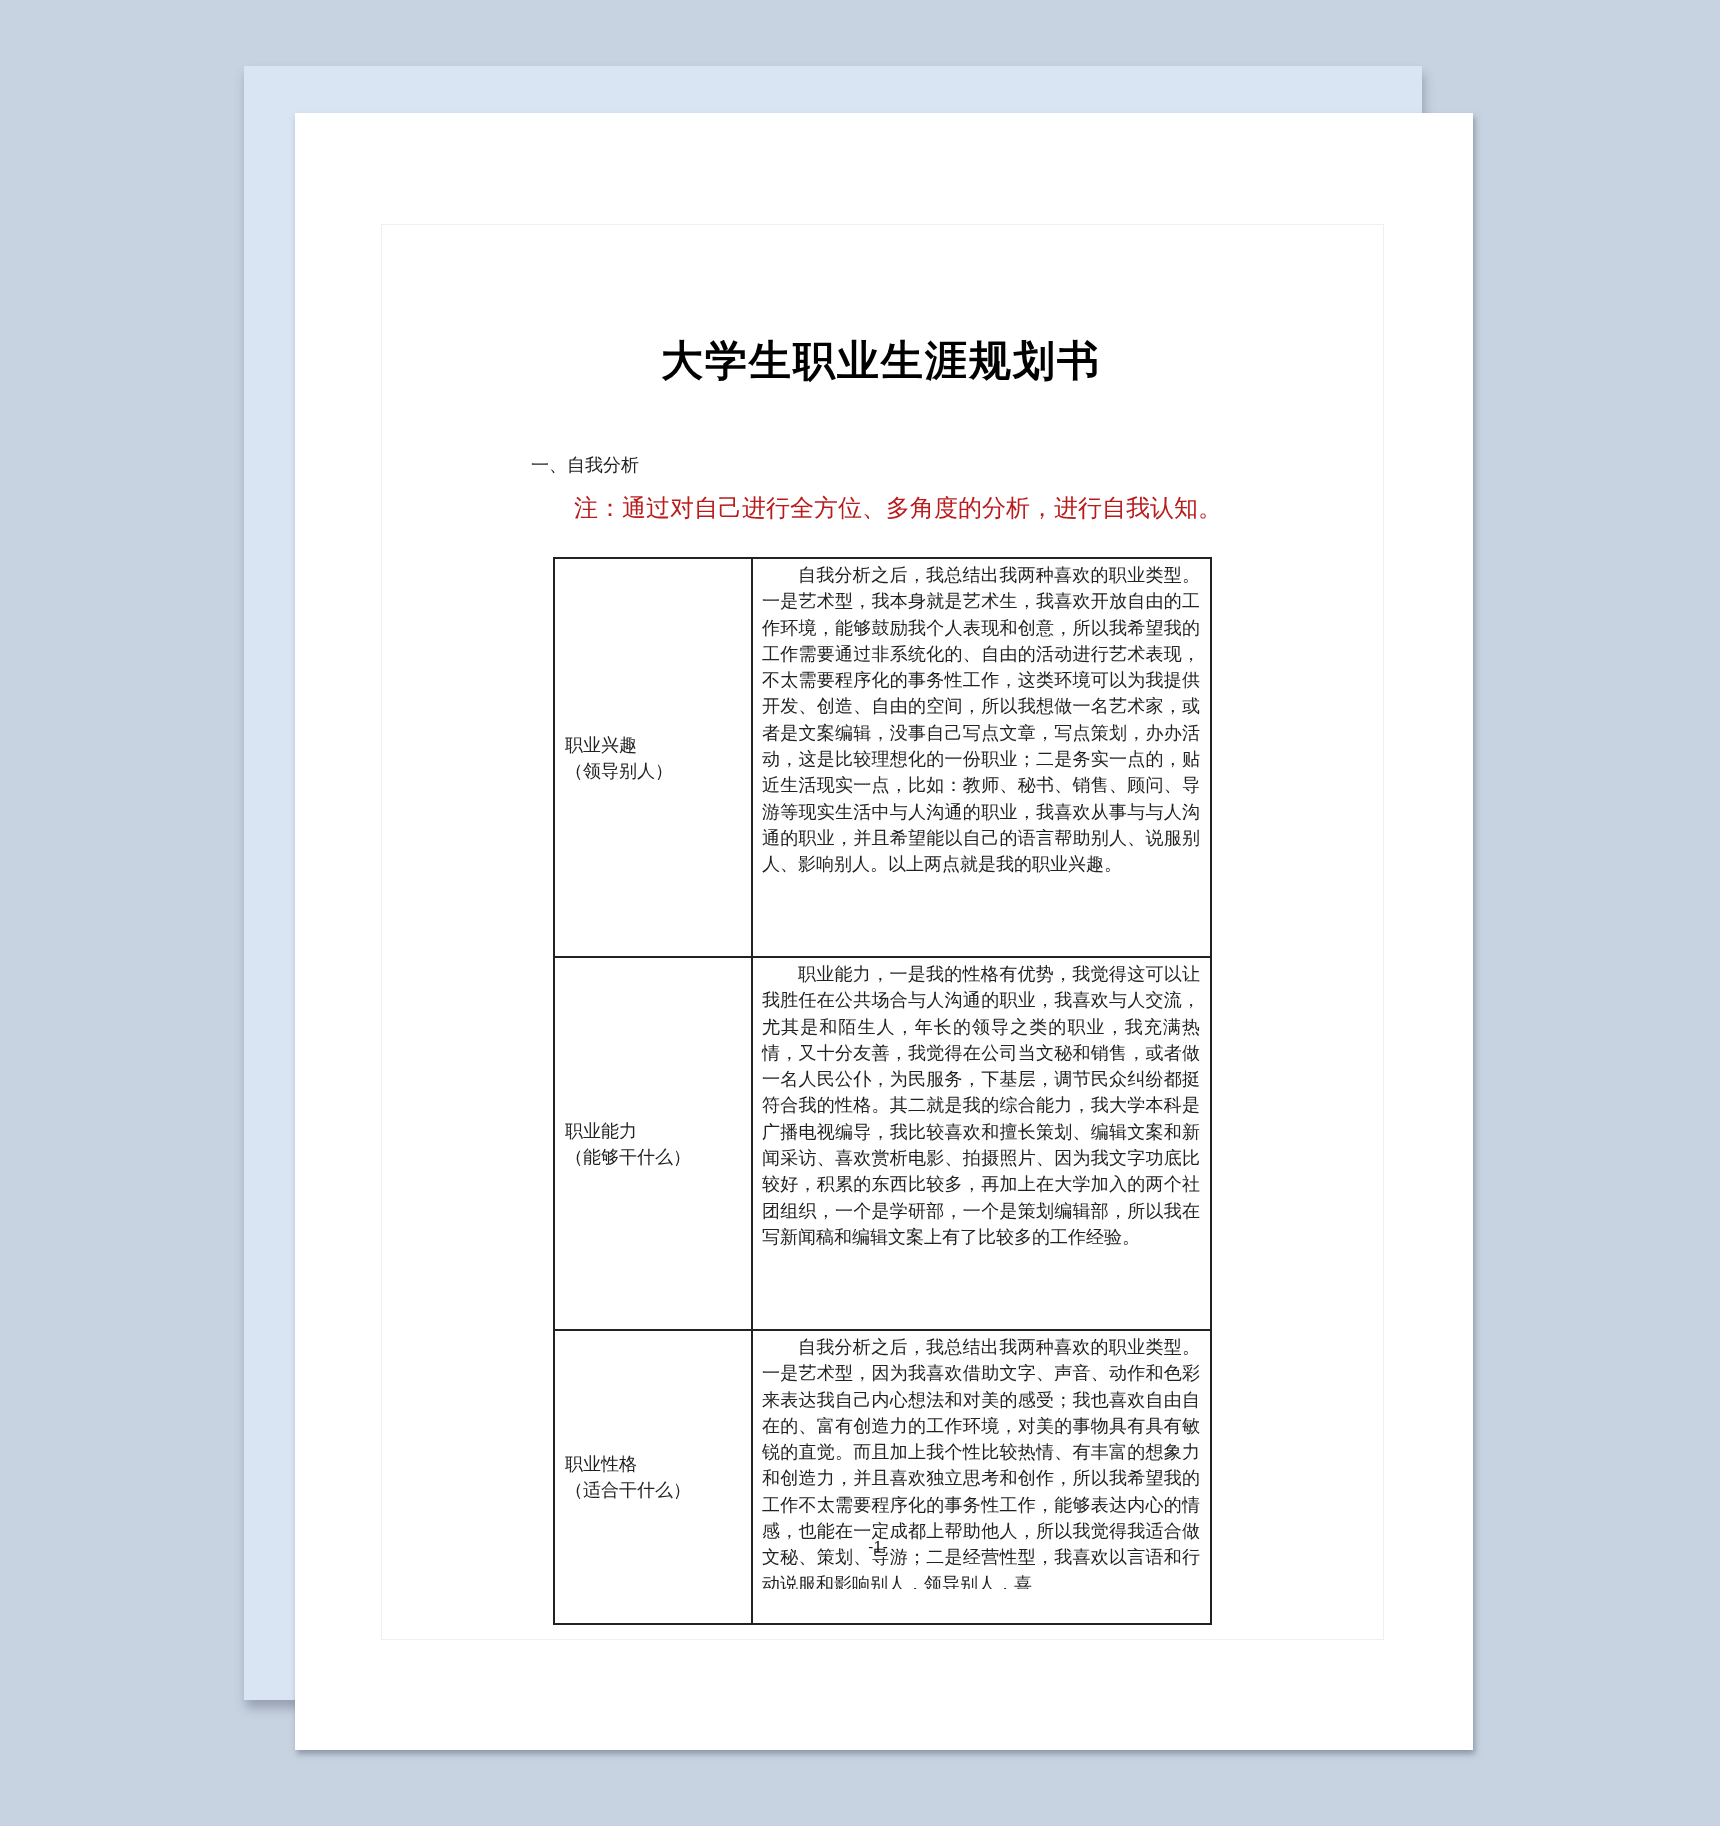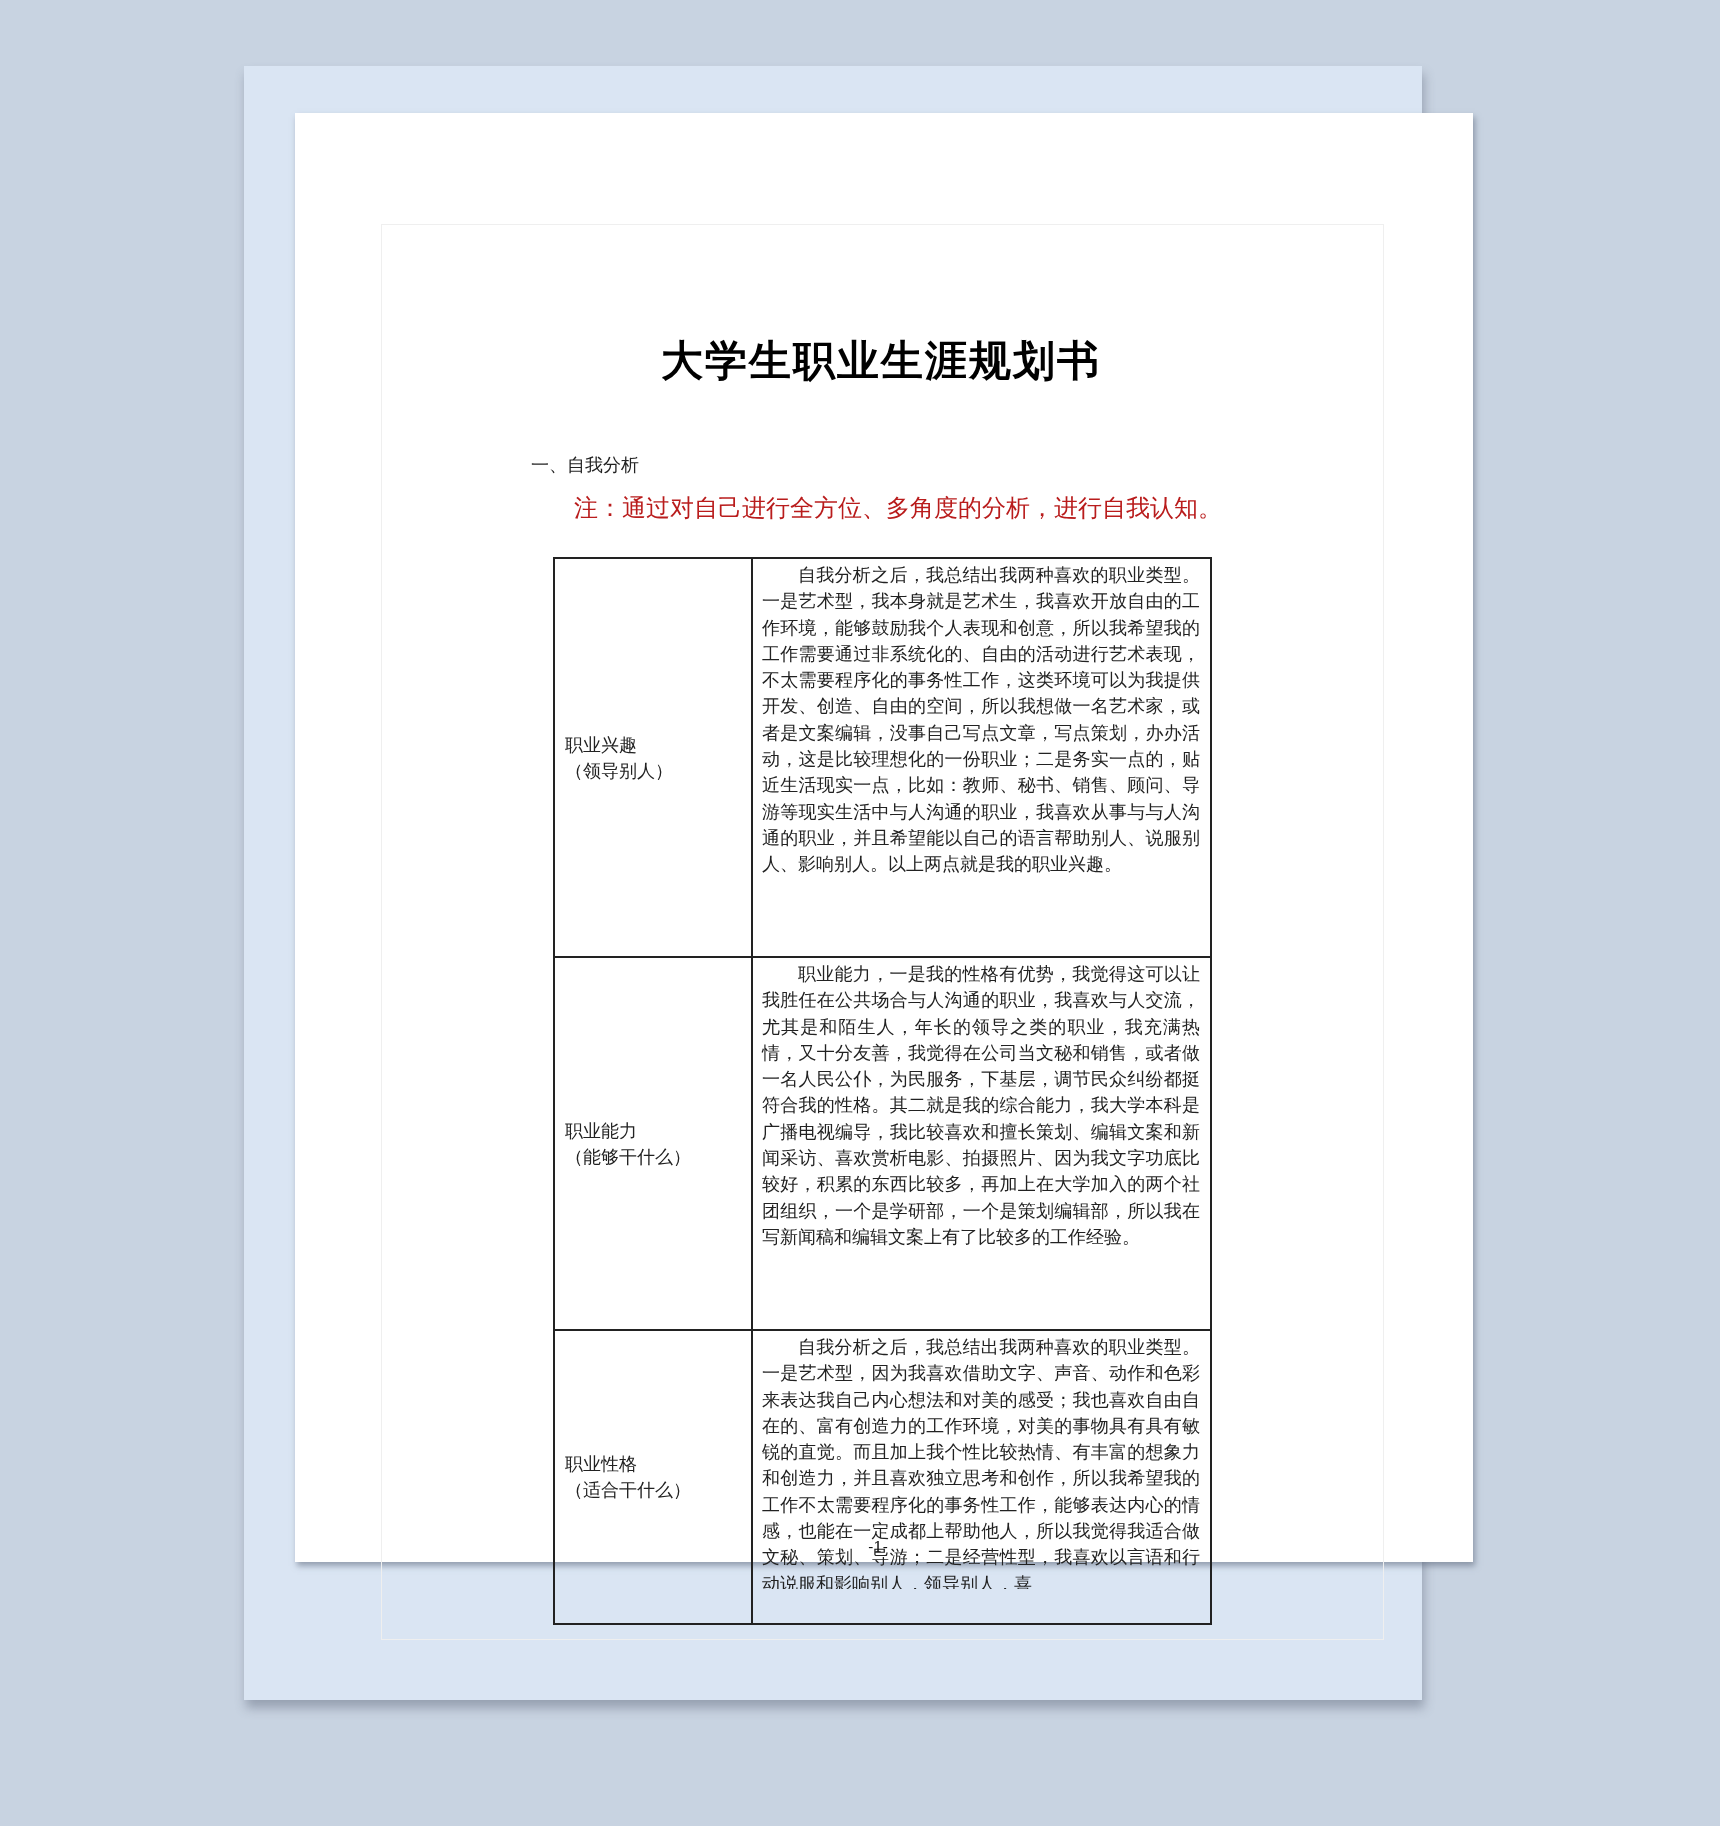--- a/index.html
+++ b/index.html
@@ -9,21 +9,21 @@
     position: relative; overflow: hidden;
     font-family: "DejaVu Serif", "Liberation Serif", serif;
     color: #1a1a1a;
   }
   .page-back {
     position: absolute; left: 244px; top: 66px; width: 1178px; height: 1634px;
     background: #dae5f3;
     box-shadow: 2px 8px 10px rgba(90,100,120,0.45);
   }
   .page-front {
-    position: absolute; left: 295px; top: 113px; width: 1178px; height: 1449px;
+    position: absolute; left: 295px; top: 113px; width: 1178px; height: 1637px;
     background: #ffffff;
     box-shadow: 2px 4px 6px rgba(90,100,120,0.55);
   }
   .content-frame {
     position: absolute; left: 86px; top: 111px; width: 1001px; height: 1414px;
     border: 1px solid #efefef;
   }
   .doc-title {
     position: absolute; left: 0; top: 220px; width: 1178px; text-align: center;
     font-family: "DejaVu Sans", "Liberation Sans", sans-serif;

